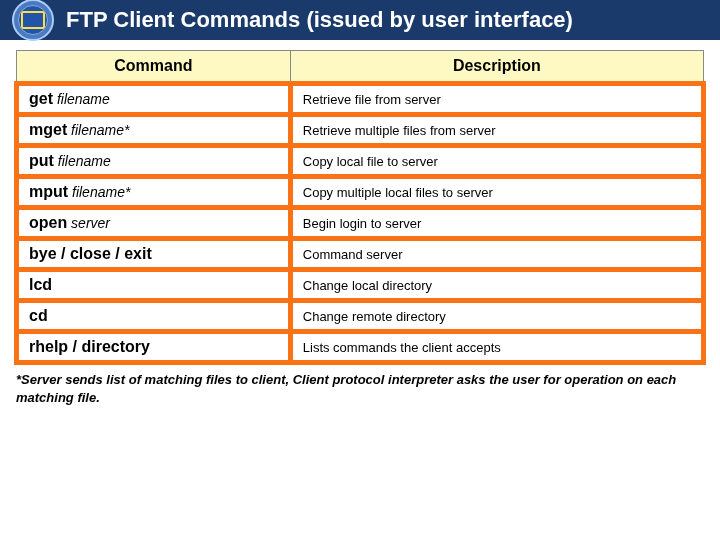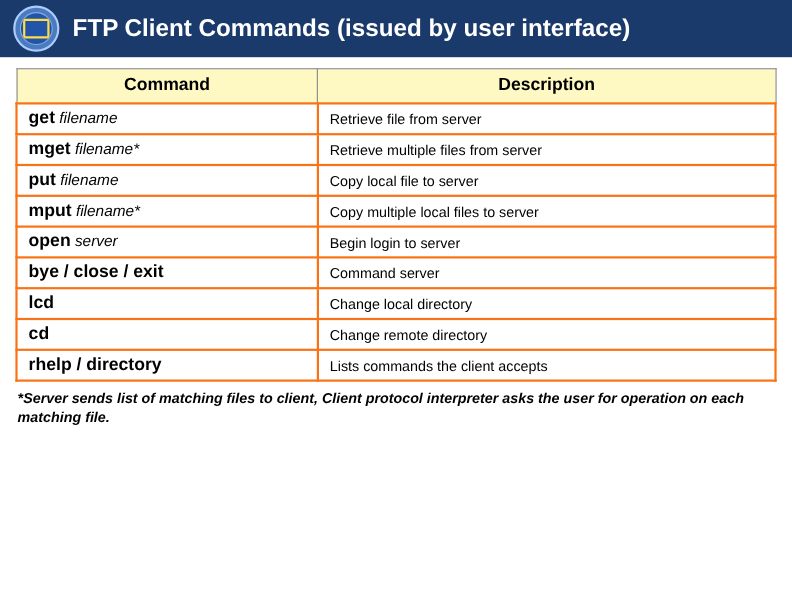--- a/index.html
+++ b/index.html
@@ -9,21 +9,21 @@
       font-family: Arial, sans-serif;
       background: #fff;
       overflow: hidden;
     }
 
     .header {
       background: #1a3a6b;
       display: flex;
       align-items: center;
       padding: 19px 12px;
-      height: 52px;
+      height: 40px;
     }
 
     .logo-circle {
       width: 42px;
       height: 42px;
       border-radius: 50%;
       background: #4a7abf;
       border: 2px solid #aaccff;
       display: flex;
       align-items: center;
@@ -73,21 +73,21 @@
     thead tr th {
       background: #fef9c3;
       border: 1px solid #888;
       padding: 6px 12px;
       font-size: 16px;
       font-weight: bold;
       text-align: center;
     }
 
     tbody tr td {
-      border: 2px solid #f97316;
+      border: 5px solid #f97316;
       padding: 4px 10px;
       vertical-align: middle;
     }
 
     tbody tr td:first-child {
       font-size: 15px;
       font-weight: normal;
       white-space: nowrap;
     }
 

